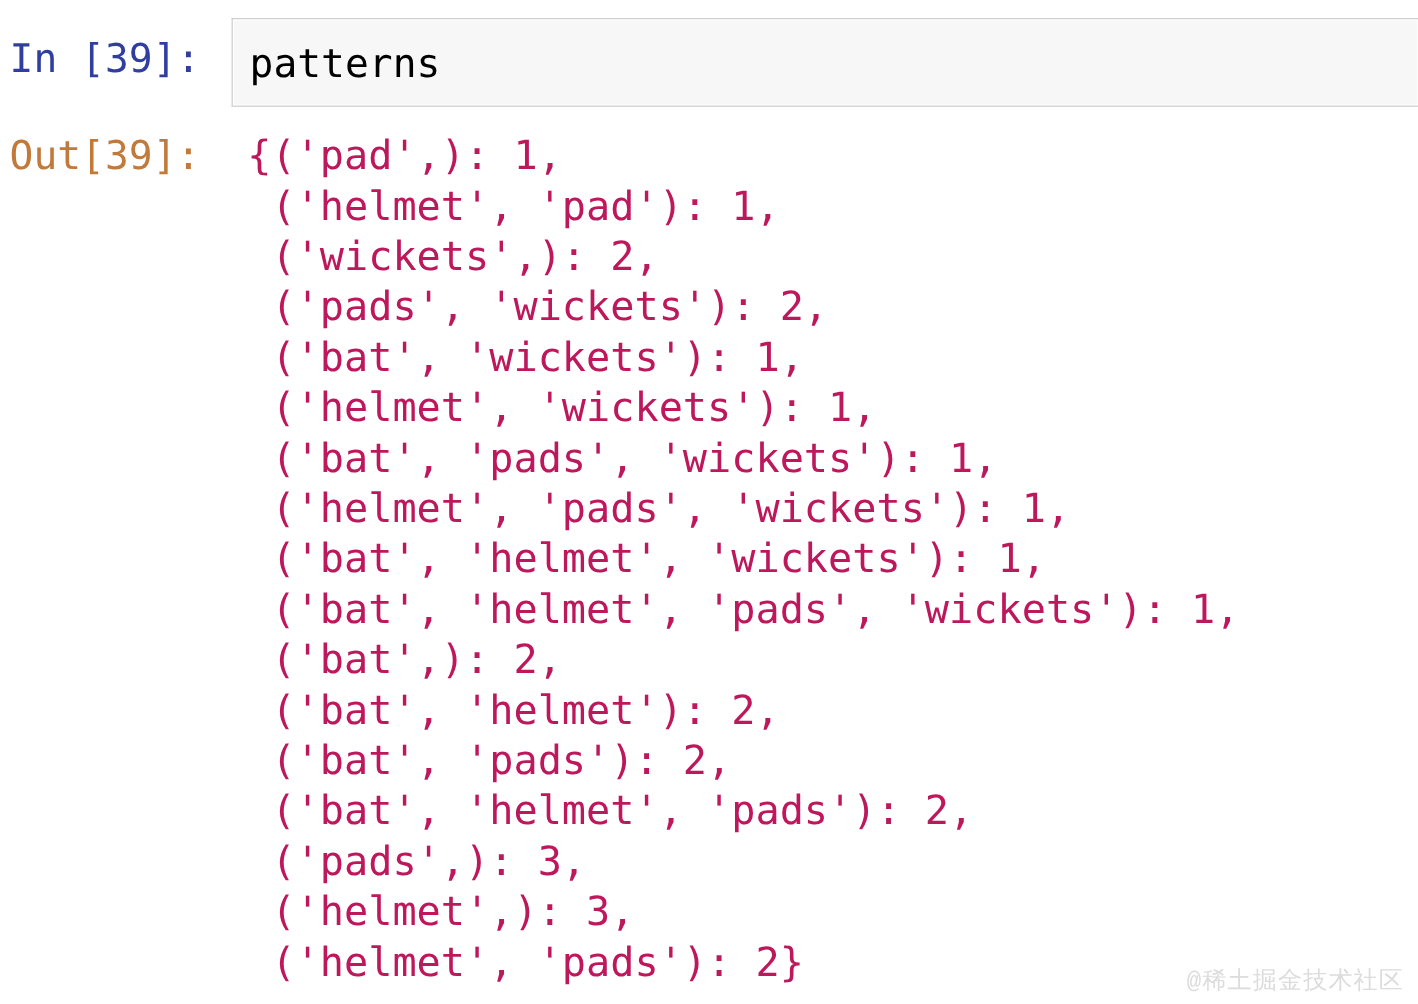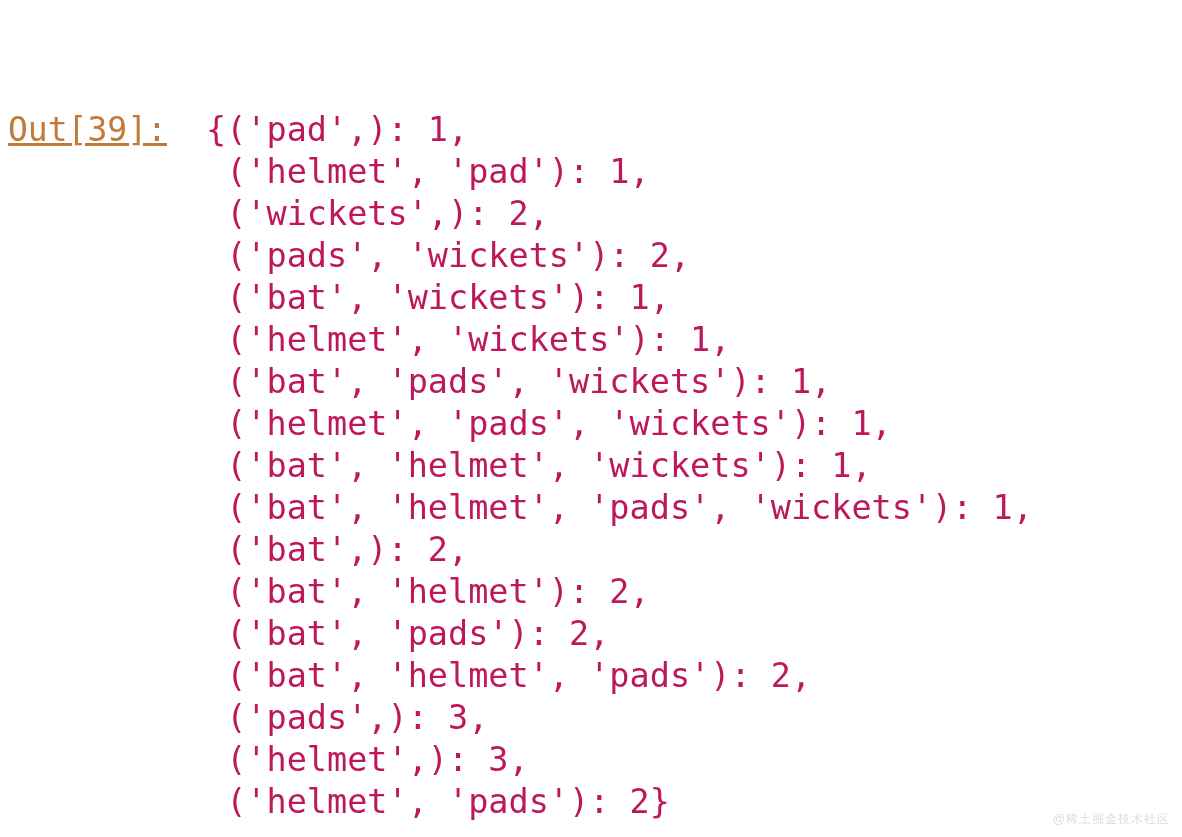--- a/index.html
+++ b/index.html
@@ -80,54 +80,60 @@
     position: absolute;
     left: 8px;
     top: 5px;
     width: 170px;
     color: #C17A3A;
     font-family: "DejaVu Sans Mono", "Liberation Mono", monospace;
     font-size: 33px;
     line-height: 42px;
     white-space: pre;
     user-select: none;
-    text-decoration: underline;
   }
 
   .output-text {
     position: absolute;
     left: 206px;
     top: 5px;
     color: #be185d;
     font-family: "DejaVu Sans Mono", "Liberation Mono", monospace;
     font-size: 33.5px;
     line-height: 42px;
     white-space: pre;
     margin: 0;
   }
 
   
   .watermark {
     position: absolute;
     right: 12px;
     bottom: 7px;
     color: #dcdcdc;
-    font-family: Liberation Sans, sans-serif;
-    font-size: 12px;
+    font-family: Liberation Mono, monospace;
+    font-size: 20px;
     line-height: 22px;
     letter-spacing: 1px;
     user-select: none;
     white-space: pre;
   }
 </style>
 </head>
 <body>
 
 <div id="notebook">
 
+  <div class="cell-input-row">
+    <div class="prompt-in">In [39]:</div>
+
+    <div class="input-area">
+      <div class="input-code">patterns</div>
+    </div>
+  </div>
 
   <div class="cell-output-row">
     <div class="prompt-out">Out[39]:</div>
 
     <pre class="output-text">{('pad',): 1,
  ('helmet', 'pad'): 1,
  ('wickets',): 2,
  ('pads', 'wickets'): 2,
  ('bat', 'wickets'): 1,
  ('helmet', 'wickets'): 1,

